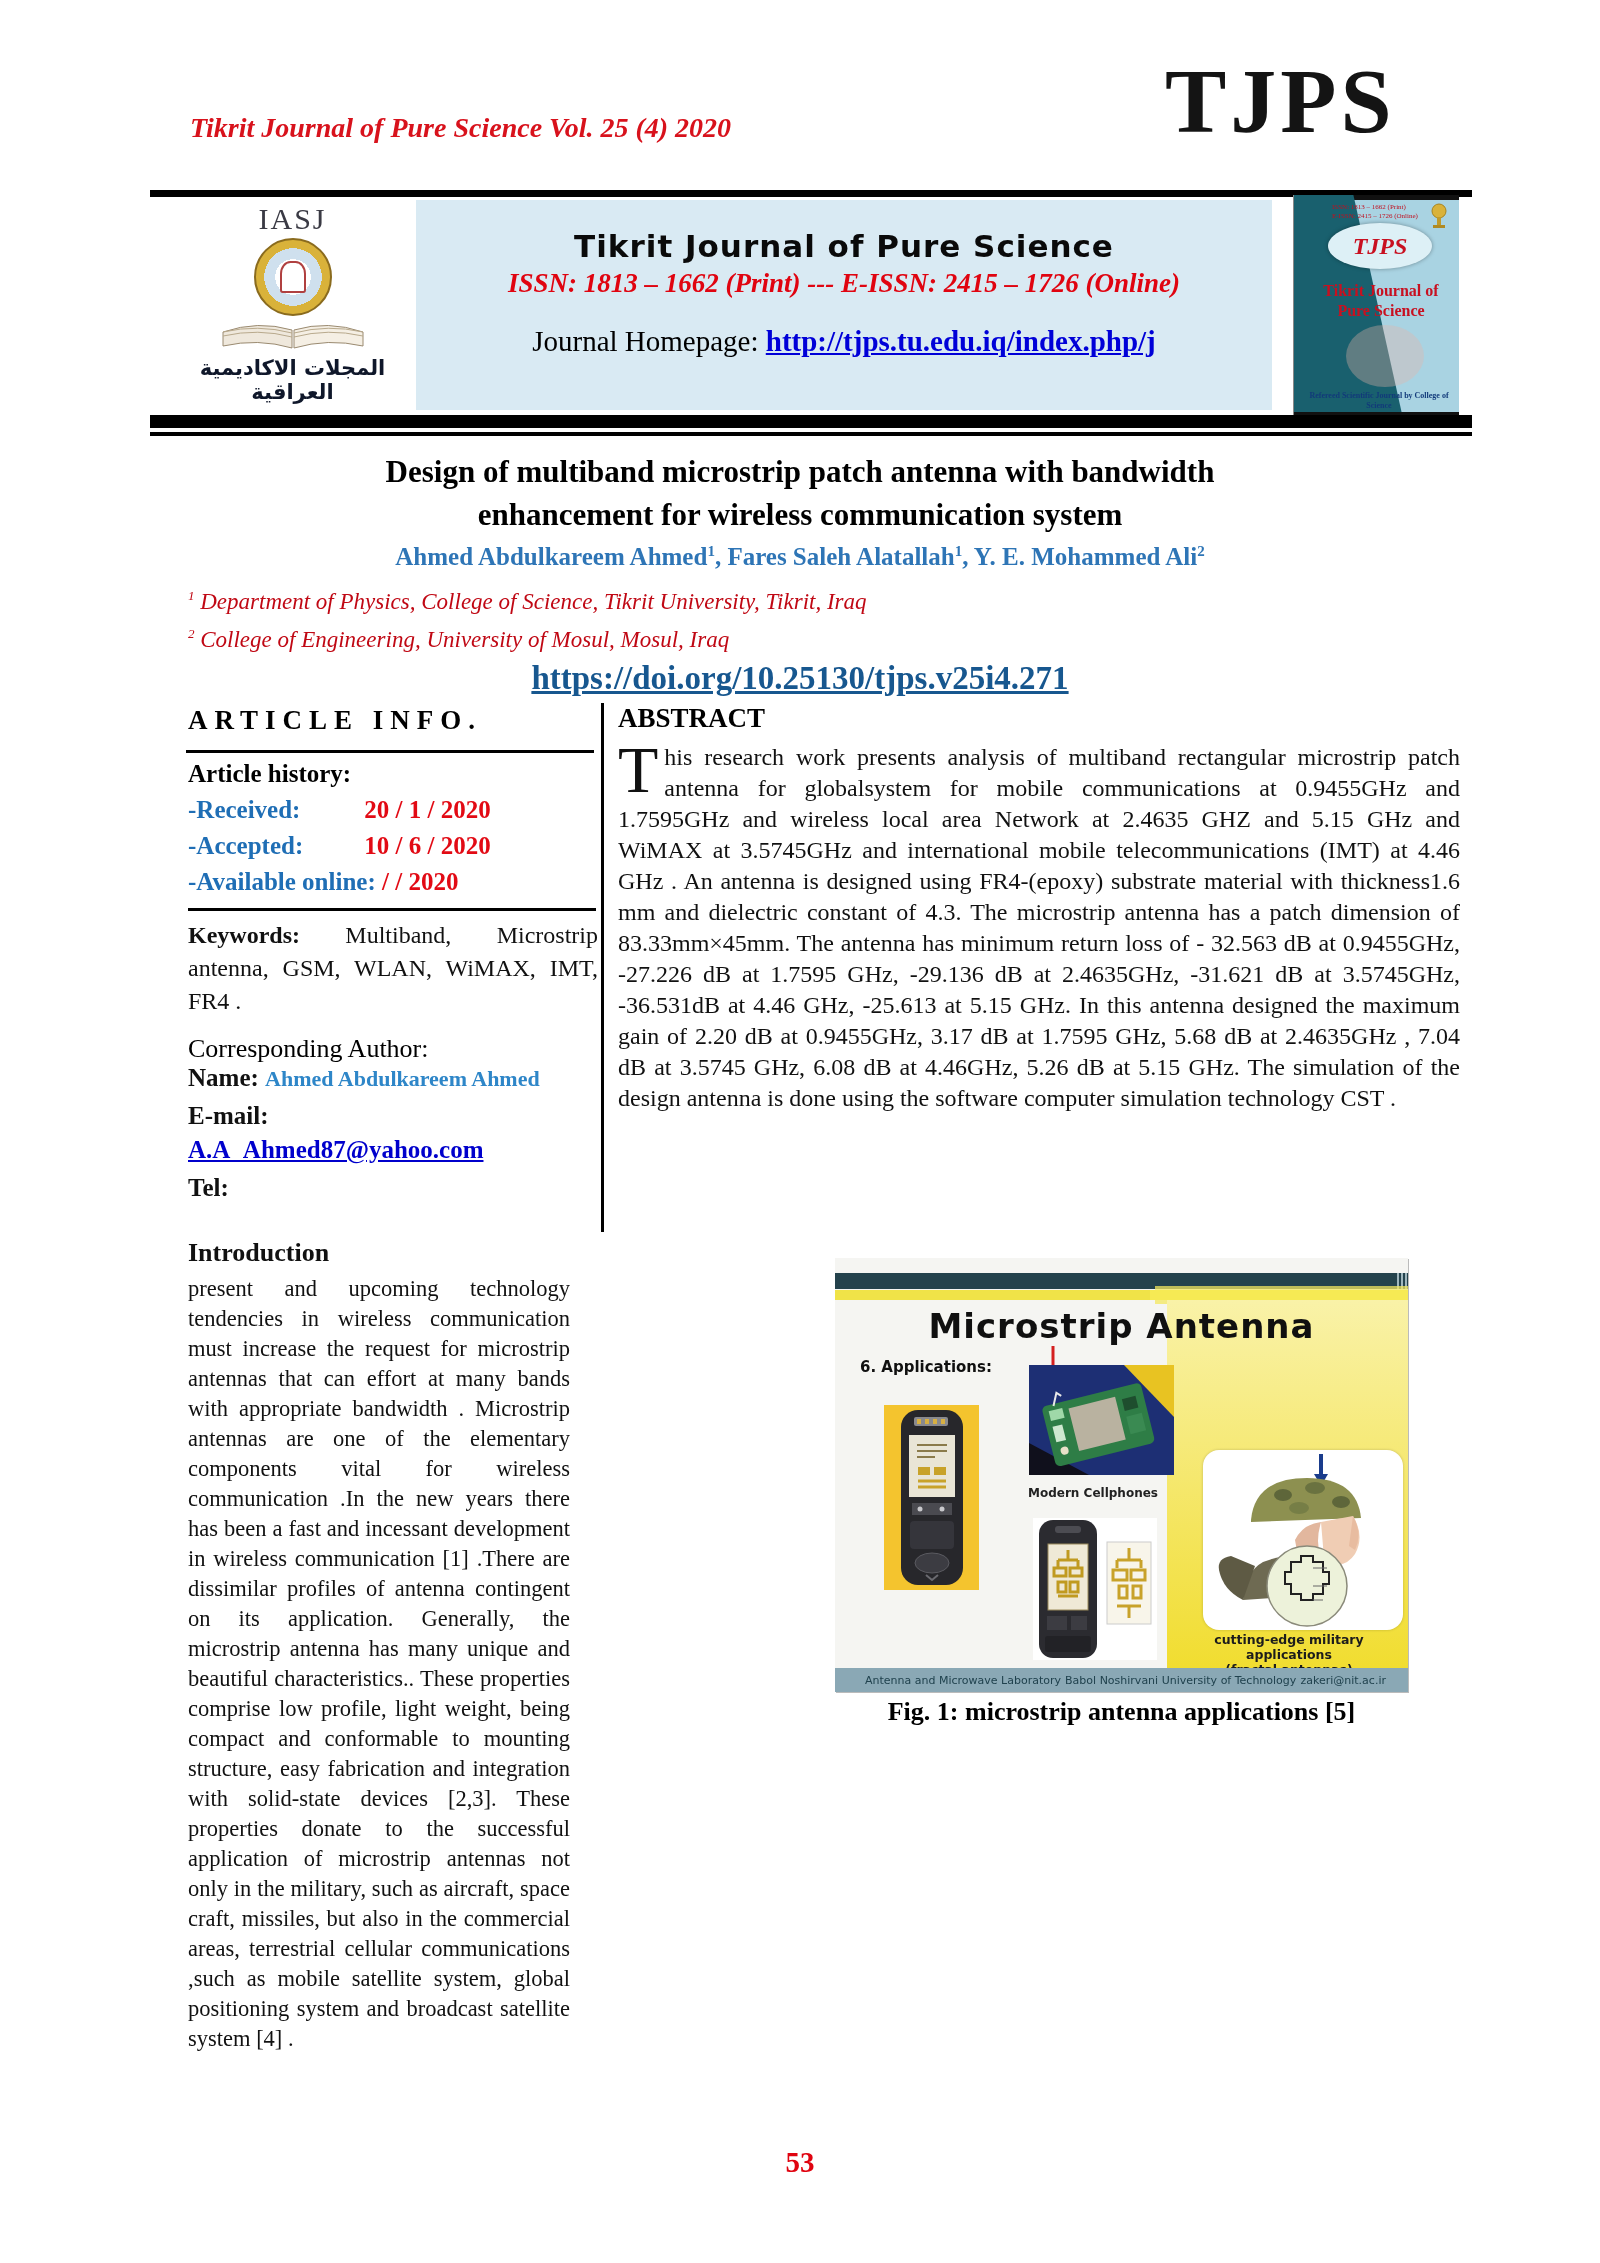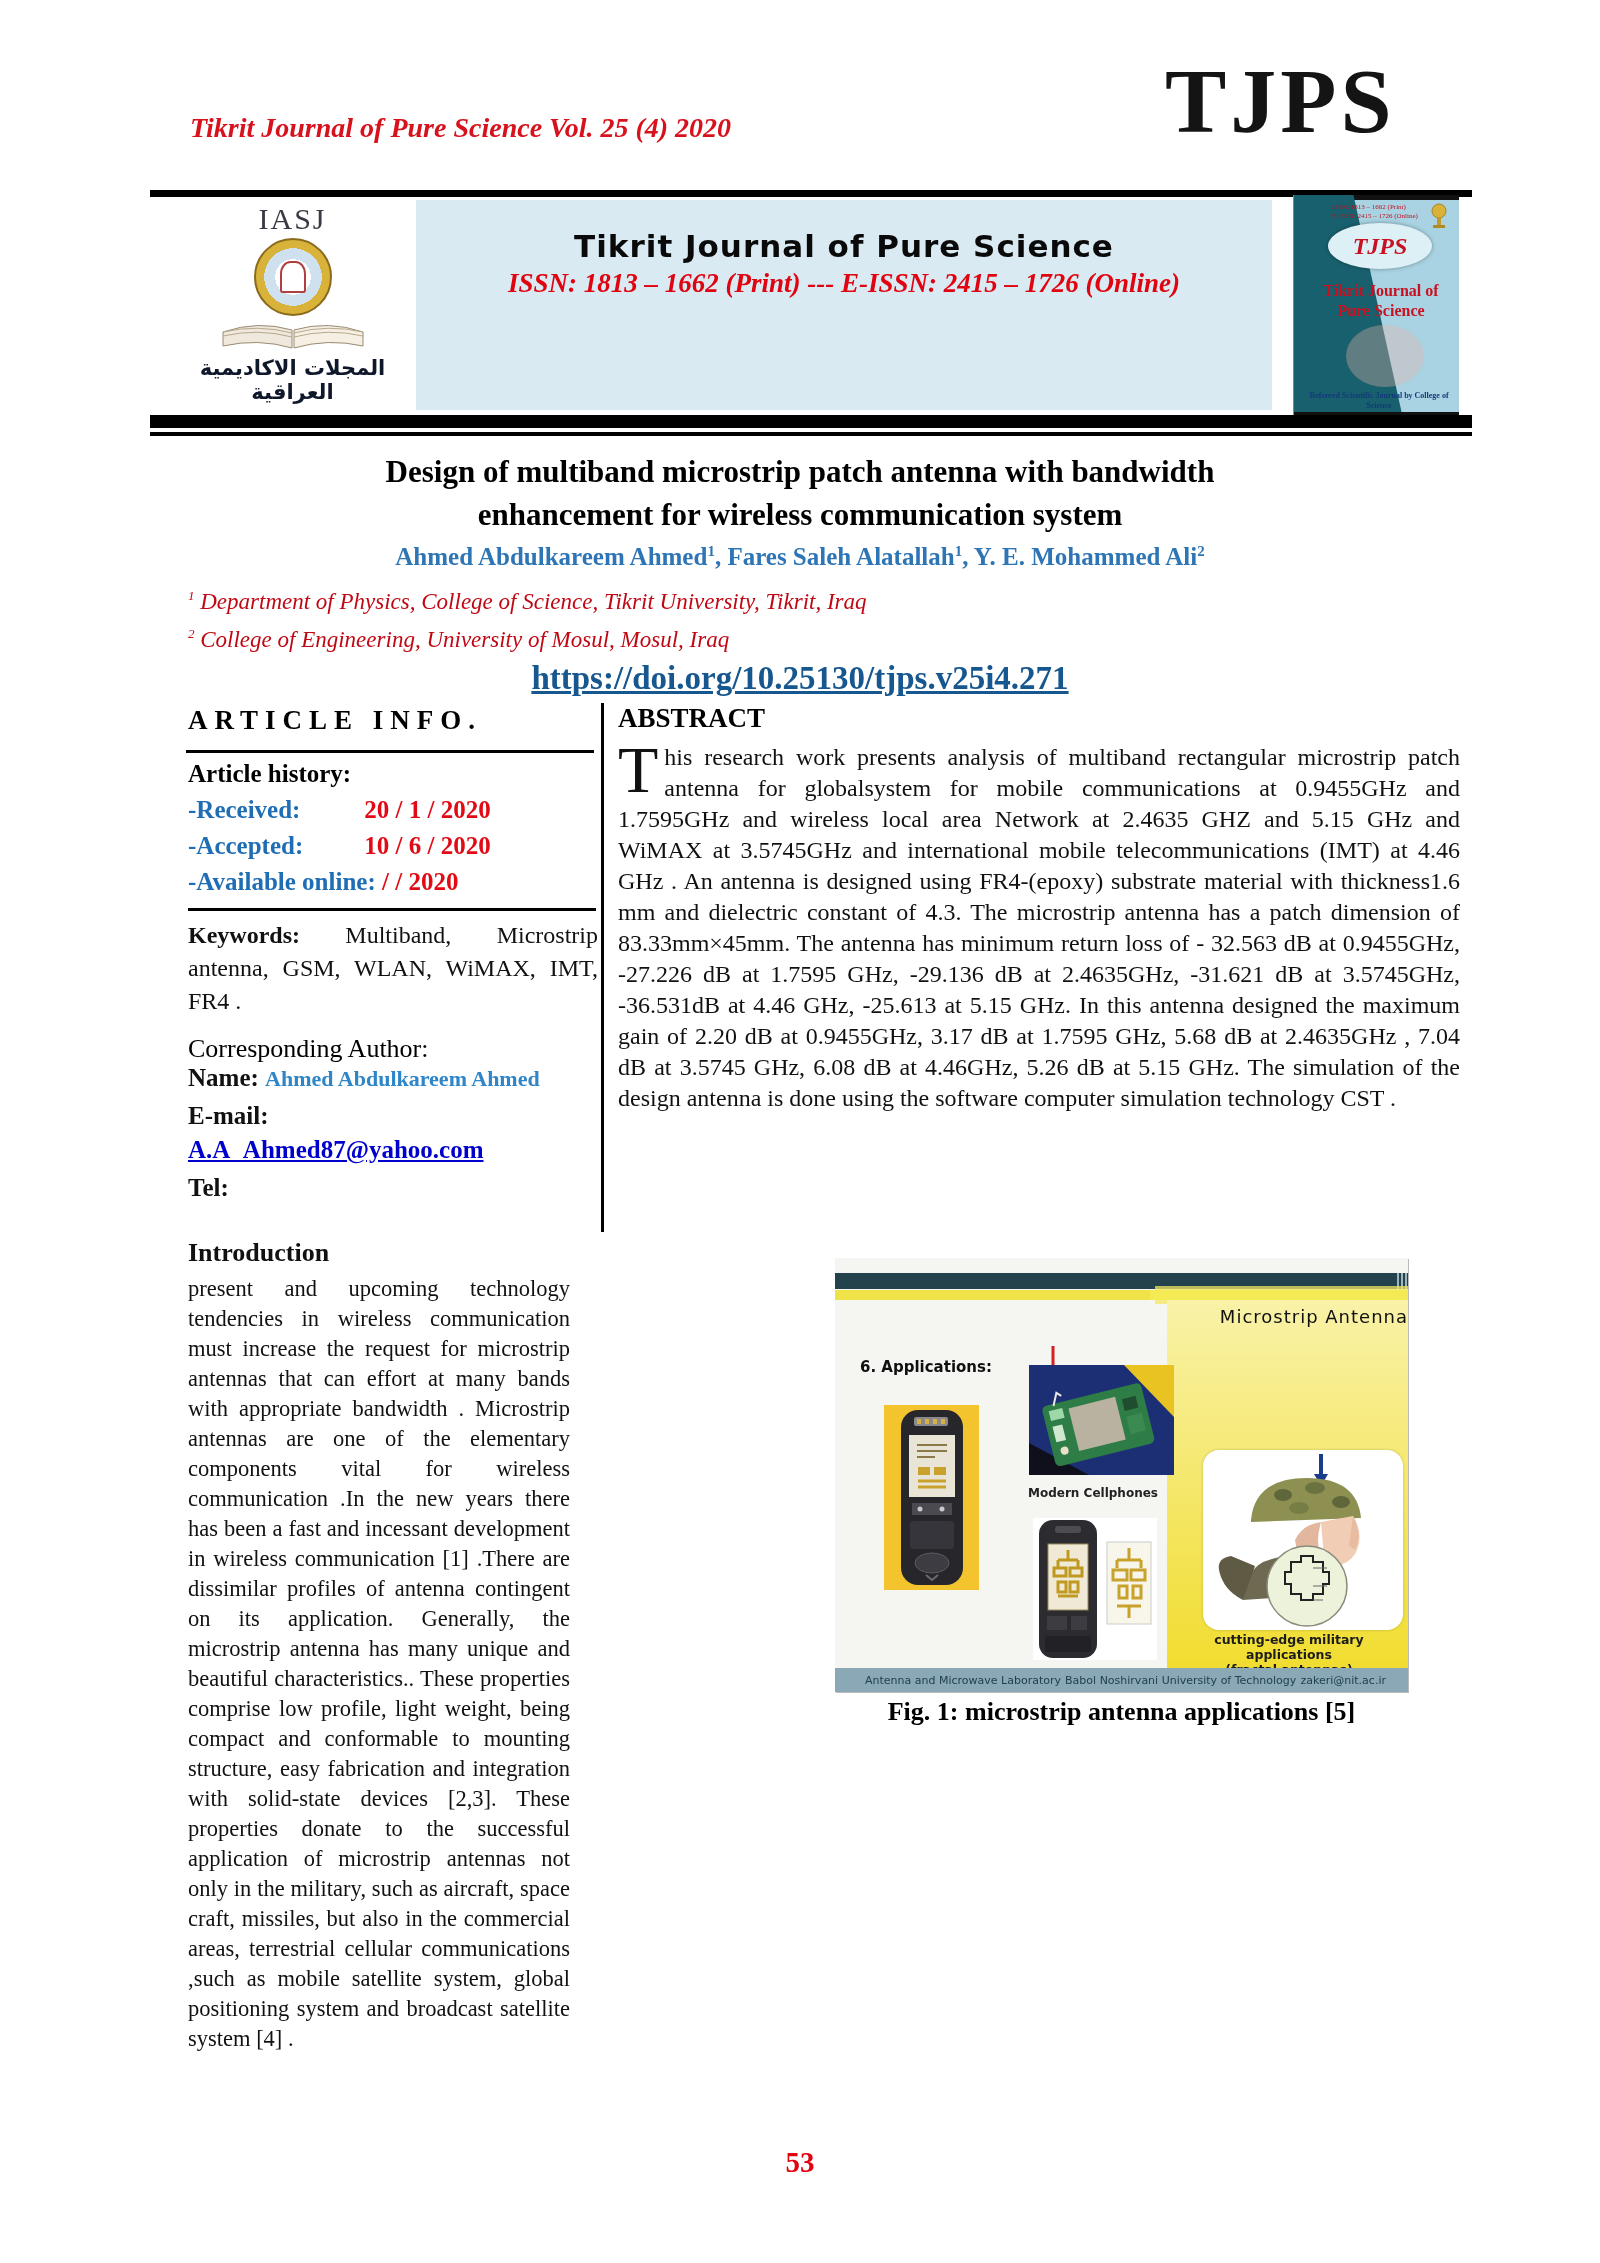--- a/index.html
+++ b/index.html
@@ -89,21 +89,21 @@
   
   .slide { left:835px; top:1258px; width:573px; height:434px; background:#f5f5f2; box-shadow:1px 1px 0 #bbb; font-family:"DejaVu Sans", sans-serif; }
   .slide .topbar { position:absolute; left:0; top:15px; width:560px; height:16px; background:#24424c; }
   .slide .topbar-end { position:absolute; left:560px; top:15px; width:13px; height:16px;
      background:repeating-linear-gradient(90deg,#24424c 0 2px,#9fb6bd 2px 4px); }
   .slide .ybar { position:absolute; left:0; top:32px; width:573px; height:10px;
      background:linear-gradient(90deg,#f0e348 0 55%, #f6ea54 55% 100%); }
   .slide .ybar2 { position:absolute; left:320px; top:28px; width:253px; height:18px; background:#f3e75e; opacity:.75; }
   .slide .yellow-col { position:absolute; left:332px; top:42px; width:241px; height:368px;
      background:linear-gradient(180deg,#f9f2a8 0%, #f1dd30 100%); }
-  .slide .stitle { position:absolute; left:0; top:48px; width:573px; text-align:right; font-size:18px; font-weight:normal; color:#101010; letter-spacing:1px; }
+  .slide .stitle { position:absolute; left:0; top:48px; width:573px; text-align:center; font-size:34px; font-weight:bold; color:#101010; letter-spacing:1px; }
   .slide .apps { position:absolute; left:25px; top:100px; font-size:15px; font-weight:bold; color:#101010; }
   .slide .img { position:absolute; }
   .slide .cell-label { position:absolute; left:168px; top:228px; width:180px; text-align:center; font-size:12px; font-weight:bold; color:#222; }
   .slide .helm-box { position:absolute; left:368px; top:192px; width:200px; height:180px; background:#fff; border-radius:16px; box-shadow:0 0 3px rgba(0,0,0,.2); }
   .slide .mil-label { position:absolute; left:340px; top:374px; width:228px; text-align:center; font-size:12.5px; font-weight:bold; color:#1c1c1c; line-height:15px; }
   .slide .sfooter { position:absolute; left:0; top:410px; width:573px; height:24px; background:#8aa8b5;
      display:flex; align-items:center; justify-content:space-between; padding:0 22px 0 30px; }
   .slide .sfooter span { font-size:11px; color:#20424e; }
   .red-arrow { position:absolute; left:212px; top:88px; width:12px; height:48px; }
   .fig-caption { left:835px; top:1697px; width:573px; text-align:center; font-size:26px; font-weight:bold; color:#000; font-family:"Liberation Serif", serif; }
@@ -132,20 +132,24 @@
         <path d="M145 14 Q110 2 76 12 L76 30 Q110 20 145 28 Z" fill="#f5efe4" stroke="#9a8a70" stroke-width="1"></path>
         <path d="M5 14 Q40 6 74 15 M5 18 Q40 10 74 19 M145 14 Q110 6 76 15 M145 18 Q110 10 76 19" fill="none" stroke="#b8a98c" stroke-width="1"></path>
       </svg>
     </div>
     <div class="iasj-arabic">المجلات الاكاديمية العراقية</div>
   </div>
 
   <div class="abs banner-blue">
     <div class="banner-title">Tikrit Journal of Pure Science</div>
     <div class="banner-issn">ISSN: 1813 – 1662 (Print)  --- E-ISSN: 2415 – 1726 (Online)</div>
+    <div class="banner-home">
+      <span>Journal Homepage:</span>
+      <a>http://tjps.tu.edu.iq/index.php/j</a>
+    </div>
   </div>
 
   <div class="abs cover">
     <div class="bar" style="top:0; height:5px;"></div>
     <div class="teal"></div>
     <div class="issn-sm">
       <div>ISSN: 1813 – 1662 (Print)</div>
       <div>E-ISSN: 2415 – 1726 (Online)</div>
     </div>
     <div class="crest">

